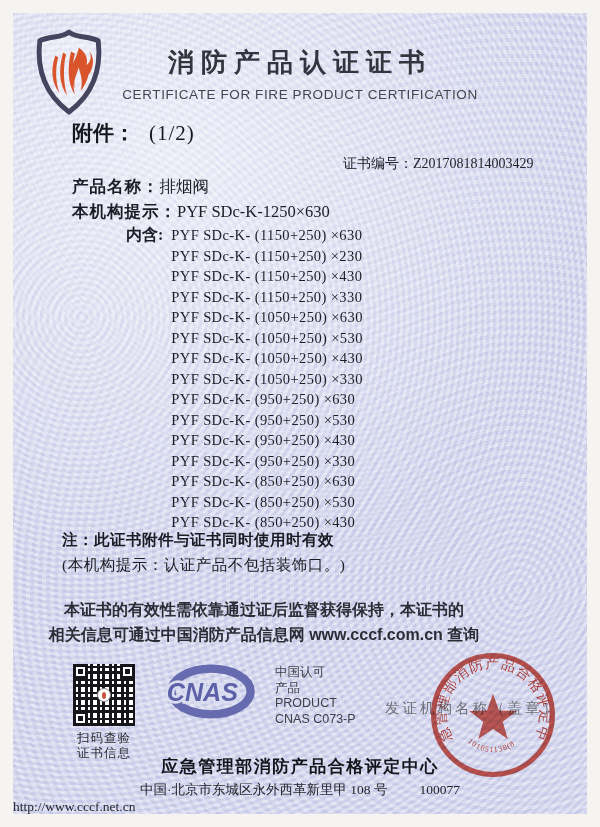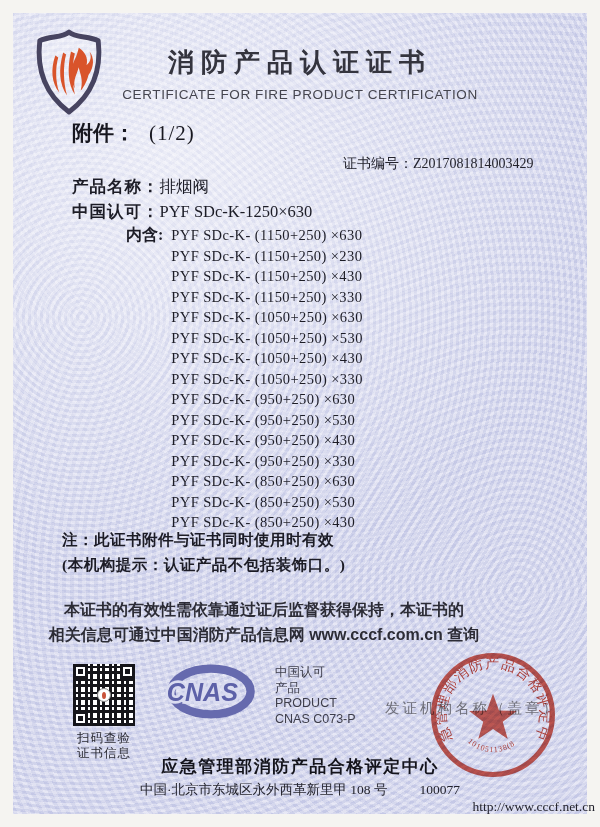--- a/index.html
+++ b/index.html
@@ -40,21 +40,21 @@
   .fld .lbl{font-weight:700;letter-spacing:1px;}
   .fld .val{margin-left:0;}
   .row-name{top:163px;}
   .row-unit{top:188px;}
   .contains{left:113px;top:212px;font-size:15px;display:flex;}
   .contains .lbl{font-weight:700;font-size:16px;white-space:nowrap;}
   .models{margin-left:8px;}
   .model{height:20.5px;line-height:20.5px;font-size:14.5px;letter-spacing:.4px;white-space:pre;}
   
   .note1{left:49px;top:517px;font-size:15.5px;font-weight:700;letter-spacing:.5px;}
-  .note2{left:49px;top:542px;font-size:15.5px;font-weight:700;letter-spacing:.5px;}
+  .note2{left:49px;top:542px;font-size:15.5px;font-weight:400;letter-spacing:.5px;}
   
   .validity{left:0;top:584px;width:502px;text-align:center;
     font-family:"Liberation Sans","DejaVu Sans",sans-serif;
     font-size:16px;font-weight:700;color:#2c2c36;line-height:25px;}
   
   .qr{left:60px;top:651px;width:62px;height:62px;background:#fff;
     background-image:
       repeating-linear-gradient(90deg, #15151a 0 3px, transparent 3px 5px, #15151a 5px 8px, transparent 8px 12px),
       repeating-linear-gradient(0deg, #15151a 0 3px, #ffffff 3px 6px, #15151a 6px 8px, #ffffff 8px 13px);
   }
@@ -69,21 +69,21 @@
   .cnas-logo{left:152px;top:648px;width:92px;height:64px;}
   .cnas-text{left:262px;top:652px;font-family:"Liberation Sans","DejaVu Sans",sans-serif;
     font-size:12.5px;line-height:15.5px;color:#3d3d4a;}
   
   .seal-hint{left:372px;top:686px;font-size:14.5px;letter-spacing:3px;color:#6e6e78;z-index:1;}
   .seal{left:415px;top:637px;width:130px;height:130px;z-index:2;mix-blend-mode:multiply;opacity:.92;}
   
   .org{left:0;top:742px;width:574px;text-align:center;font-size:17px;font-weight:700;letter-spacing:1.5px;color:#14141c;}
   .addr{left:0;top:768px;width:574px;text-align:center;font-size:13.5px;color:#23232d;}
   .addr .post{margin-left:32px;margin-top:28px;}
-  .url{left:8px;top:786px;width:574px;text-align:right;font-size:13.5px;color:#23232d;}
+  .url{left:0;top:786px;width:574px;text-align:left;font-size:13.5px;color:#23232d;}
 </style>
 </head>
 <body>
 
 <div class="sheet">
 
   <svg class="abs logo" viewBox="0 0 80 90">
     <path d="M40,4 C33,10 20,8 10,13 C7,40 13,66 40,86 C67,66 73,40 70,13 C60,8 47,10 40,4 Z" fill="rgba(255,255,255,0.25)" stroke="#474460" stroke-width="5" stroke-linejoin="round"></path>
     <path d="M26,28 C21,42 22,56 30,66 C26,54 26,40 29,30 Z" fill="#d9542b"></path>
     <path d="M34,25 C29,42 30,58 38,69 C34,55 34,38 37,27 Z" fill="#d9542b"></path>
@@ -101,21 +101,21 @@
   </div>
 
   <div class="abs certno">
     <span>证书编号：</span><span>Z2017081814003429</span>
   </div>
 
   <div class="abs fld row-name">
     <span class="lbl">产品名称：</span><span class="val">排烟阀</span>
   </div>
   <div class="abs fld row-unit">
-    <span class="lbl">中国认可：</span><span class="val">PYF SDc-K-1250×630</span>
+    <span class="lbl">本机构提示：</span><span class="val">PYF SDc-K-1250×630</span>
   </div>
 
   <div class="abs contains">
     <span class="lbl">内含:</span>
     <div class="models">
 
     <div class="model">PYF SDc-K- (1150+250) ×630</div>
         <div class="model">PYF SDc-K- (1150+250) ×230</div>
         <div class="model">PYF SDc-K- (1150+250) ×430</div>
         <div class="model">PYF SDc-K- (1150+250) ×330</div>

